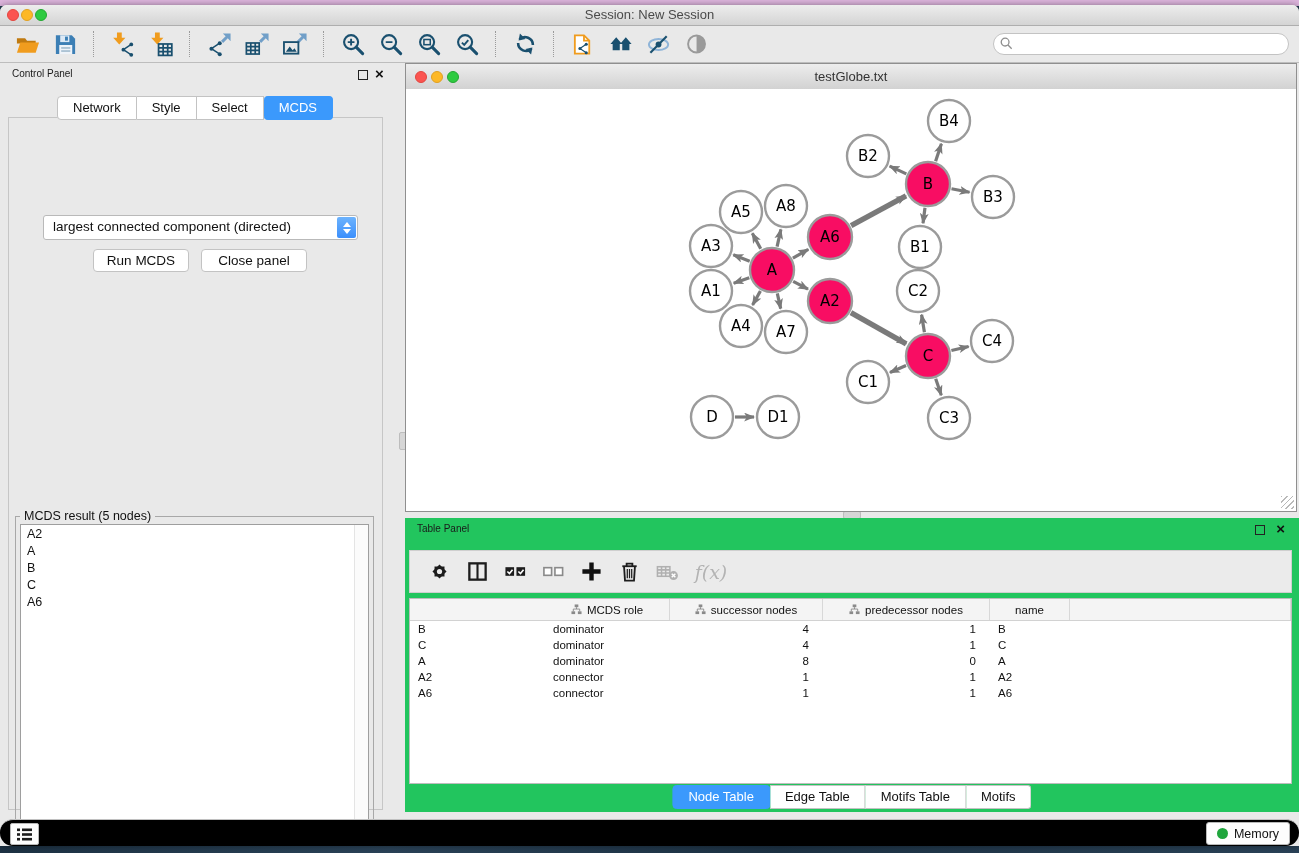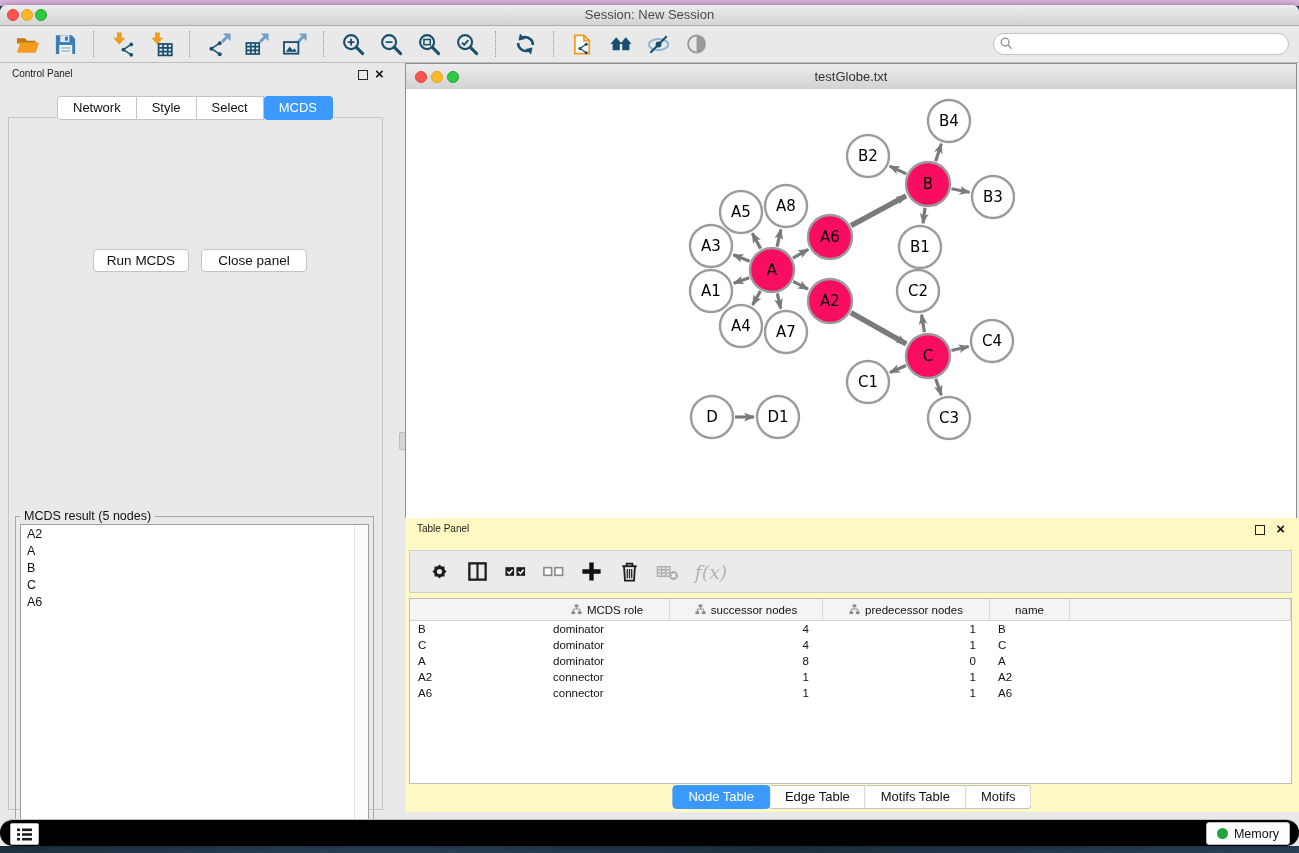--- a/index.html
+++ b/index.html
@@ -47,28 +47,28 @@
   #close-panel-btn{left:192px;top:131px;width:106px;}
   #mcds-fieldset{position:absolute;left:6px;top:398px;right:8px;height:340px;border:1px solid #a8a8a8;}
   #mcds-legend{position:absolute;left:4px;top:-8px;background:#e9e9e9;padding:0 4px;font-size:12.5px;color:#111;}
   #mcds-list{position:absolute;left:4px;right:4px;top:7px;bottom:4px;background:#fff;border:1px solid #9e9e9e;overflow:hidden;}
   .mcds-item{font-size:12.5px;color:#111;padding:1.5px 0 1.5px 6px;cursor:default;}
   #mcds-scrollbar{position:absolute;right:0;top:0;bottom:0;width:13px;background:#fbfbfb;border-left:1px solid #e4e4e4;}
   
   .vgrip{position:absolute;left:399px;top:427px;width:6px;height:16px;background:#d6d6d6;border:1px solid #bdbdbd;border-radius:2px;cursor:col-resize;}
   .hgrip{position:absolute;left:843px;top:506px;width:16px;height:6px;background:#d6d6d6;border:1px solid #bdbdbd;border-radius:2px;cursor:row-resize;}
   
-  #network-window{position:absolute;left:405px;top:58px;width:892px;height:534px;background:#fff;border:1px solid #8f8f8f;box-sizing:border-box;}
+  #network-window{position:absolute;left:405px;top:58px;width:892px;height:449px;background:#fff;border:1px solid #8f8f8f;box-sizing:border-box;}
   #net-titlebar{position:absolute;left:0;top:0;width:100%;height:25px;background:linear-gradient(#ededed,#d2d2d2);border-bottom:1px solid #a5a5a5;}
   #net-titlebar .title{position:absolute;left:0;right:0;top:0;line-height:25px;text-align:center;font-size:13px;color:#333;}
   #net-canvas{position:absolute;left:0;top:25px;right:0;bottom:0;background:#fff;overflow:hidden;}
   #graph-svg text{font-family:"DejaVu Sans",sans-serif;}
   #net-resize-grip{position:absolute;right:2px;bottom:2px;width:13px;height:13px;background:repeating-linear-gradient(135deg,#b9b9b9 0 1px,transparent 1px 4px);cursor:nwse-resize;}
   
-  #table-panel{position:absolute;left:405px;top:513px;right:0;height:294px;background:#fef9c3;}
+  #table-panel{position:absolute;left:405px;top:513px;right:0;height:294px;background:#22c55e;}
   #table-toolbar{position:absolute;left:4px;right:7px;top:32px;height:43px;background:#ebebeb;border:1px solid #cfcfcf;display:flex;align-items:center;padding-left:12px;box-sizing:border-box;}
   .ttb-btn{width:34px;height:32px;display:flex;align-items:center;justify-content:center;cursor:pointer;margin-right:4px;}
   .ttb-btn svg{width:23px;height:23px;}
   .ttb-btn.disabled{cursor:default;}
   .fx-label{font-size:19px;font-style:italic;font-family:"DejaVu Serif",serif;color:#b3b3b3;}
   #node-table{position:absolute;left:4px;right:7px;top:80px;bottom:28px;background:#fff;border:1px solid #bdbdbd;overflow:hidden;}
   #table-head{display:flex;height:21px;background:#f4f4f4;border-bottom:1px solid #d2d2d2;}
   .th-cell{display:flex;align-items:center;justify-content:center;gap:5px;font-size:11.5px;color:#111;border-right:1px solid #d8d8d8;box-sizing:border-box;overflow:hidden;}
   .tr-row{display:flex;height:16px;}
   .td-cell{font-size:11.5px;color:#111;box-sizing:border-box;padding-top:1.5px;overflow:hidden;white-space:nowrap;}
@@ -300,20 +300,27 @@
         <span class="ph-float" style="left:358px"></span>
         <span class="ph-close" style="left:375px">×</span>
       </div>
       <div id="control-tabs" class="seg-group">
           <div class="seg-btn">Network</div>
           <div class="seg-btn">Style</div>
           <div class="seg-btn">Select</div>
           <div class="seg-btn active">MCDS</div>
         </div>
       <div id="control-inner">
+        <div id="criterion-select">
+          <span class="sel-text">largest connected component (directed)</span>
+          <span class="stepper">
+              <i class="up"></i>
+              <i class="dn"></i>
+            </span>
+        </div>
         <div id="run-mcds-btn" class="push-btn">Run MCDS</div>
         <div id="close-panel-btn" class="push-btn">Close panel</div>
         <div id="mcds-fieldset">
           <span id="mcds-legend">MCDS result (5 nodes)</span>
           <div id="mcds-list">
             <div id="mcds-items">
                 <div class="mcds-item">A2</div>
                 <div class="mcds-item">A</div>
                 <div class="mcds-item">B</div>
                 <div class="mcds-item">C</div>

